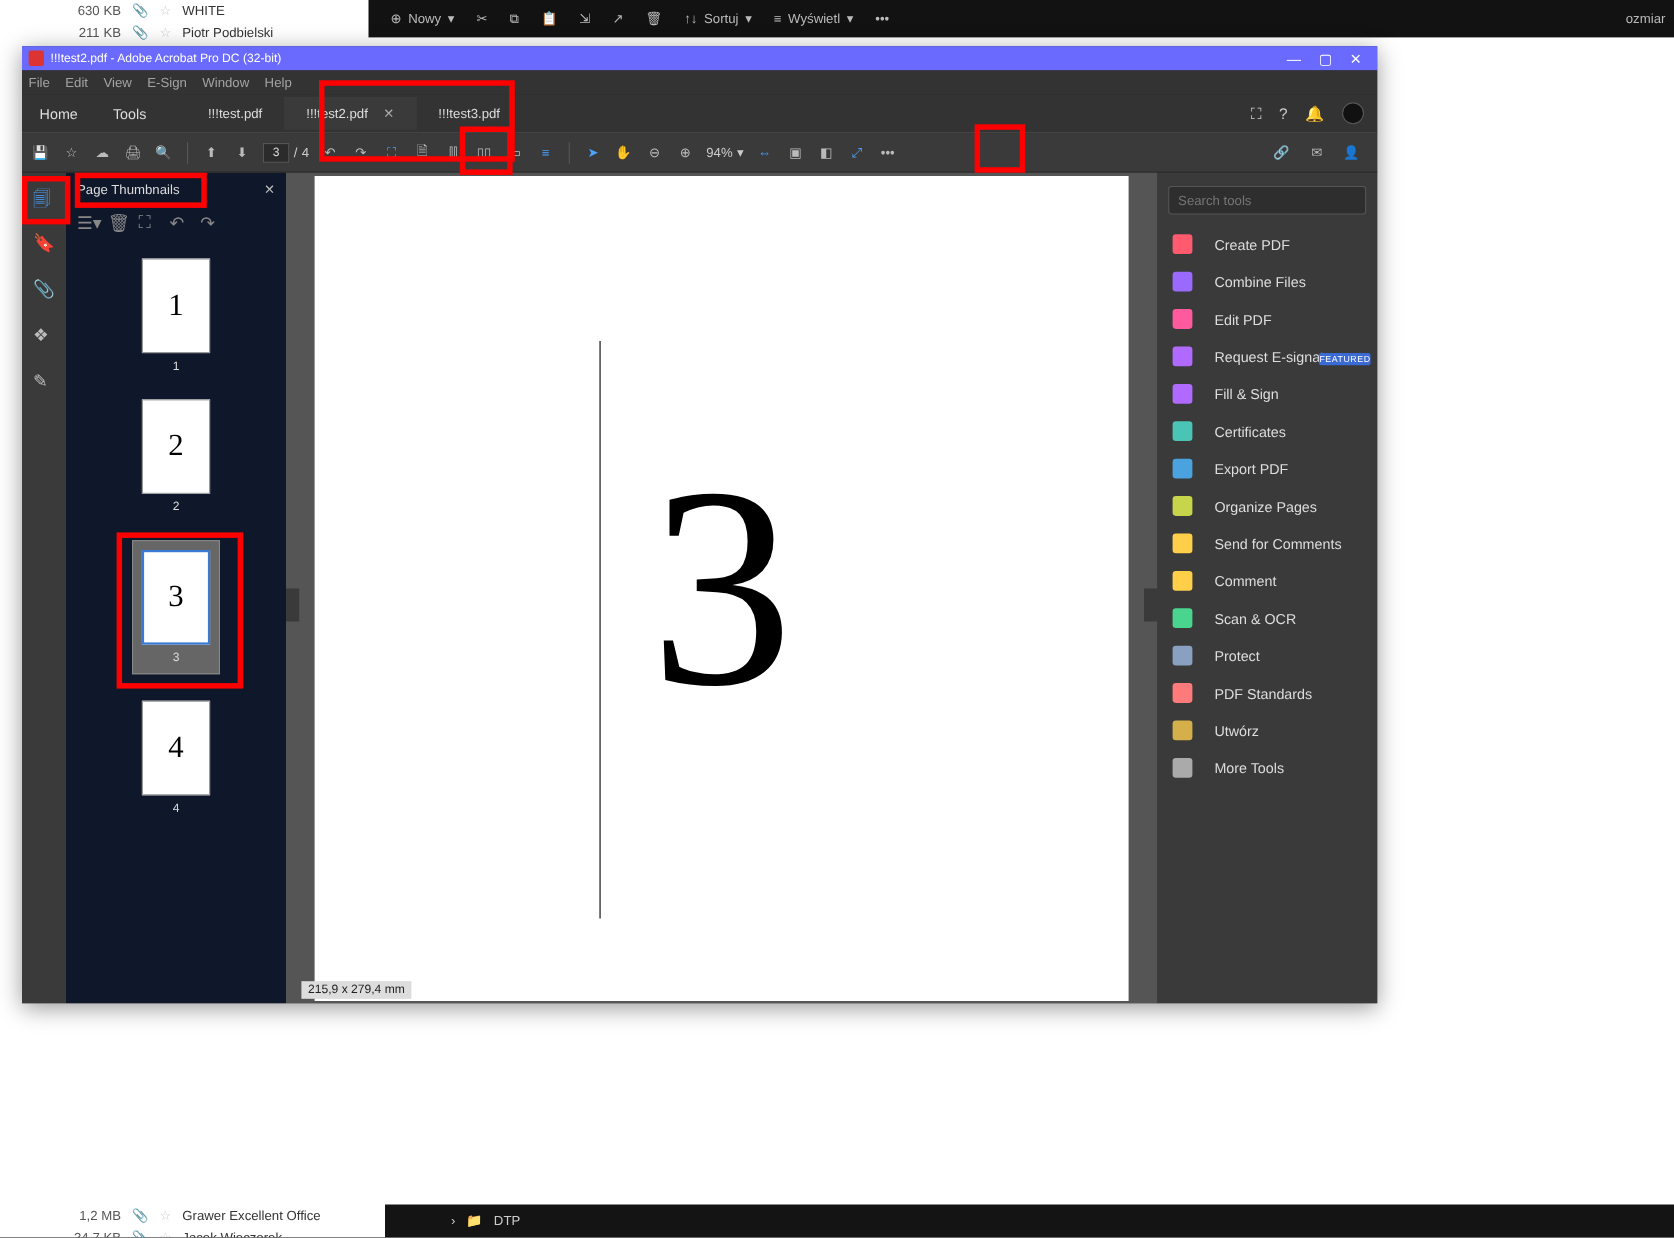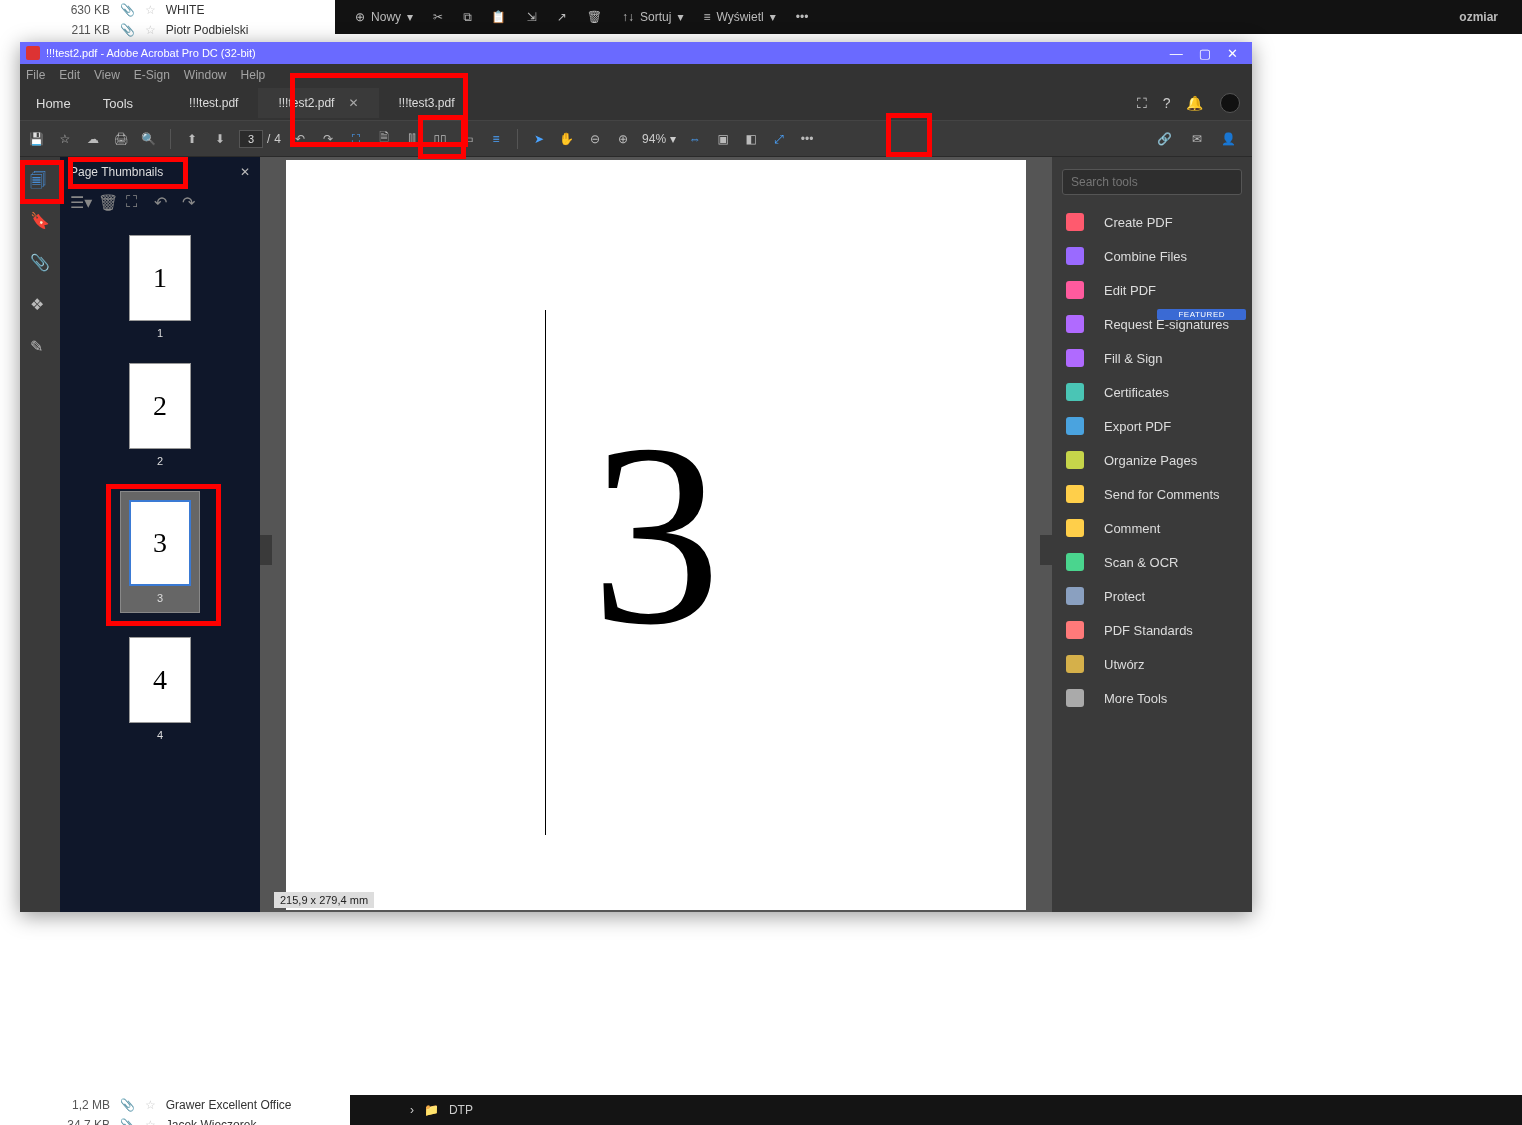--- a/index.html
+++ b/index.html
@@ -64,21 +64,21 @@
 .docview .page .midline { position:absolute; left:35%; top:20%; bottom:10%; width:1px; background:#000; }
 .docview .status { position:absolute; left:14px; bottom:4px; background:#ddd; color:#222; font-size:11px; padding:2px 6px; }
 .docview .collapse-l { position:absolute; left:0; top:50%; width:12px; height:30px; background:#3a3a3a; }
 .docview .collapse-r { position:absolute; right:0; top:50%; width:12px; height:30px; background:#3a3a3a; }
 
 .rightpanel { width:200px; background:#3a3a3a; display:flex; flex-direction:column; padding:8px 0; }
 .rightpanel .search { margin:4px 10px 10px; }
 .rightpanel .search input { width:100%; height:26px; background:#2e2e2e; border:1px solid #555; color:#bbb; padding:0 8px; font-size:12px; border-radius:3px; }
 .rightpanel .tool { display:flex; align-items:center; gap:20px; padding:8px 14px; font-size:13px; color:#ddd; position:relative; }
 .rightpanel .tool .ico { width:18px; height:18px; flex-shrink:0; }
-.rightpanel .tool .badge { position:absolute; right:6px; top:2px; background:#3a6ad4; color:#fff; font-size:8px; padding:1px 21px; border-radius:2px; letter-spacing:0.5px;}
+.rightpanel .tool .badge { position:absolute; right:6px; top:14px; background:#3a6ad4; color:#fff; font-size:8px; padding:1px 0; border-radius:2px; letter-spacing:0.5px;}
 .rightpanel .promo { margin-top:auto; background:#5a5a8a; padding:12px 10px; font-size:11px; color:#eee; text-align:center; }
 .rightpanel .promo .t { font-weight:600; font-size:13px; margin-bottom:6px; color:#fff;}
 .rightpanel .promo .link { color:#b8c8ff; margin-top:8px; font-size:12px;}
 
 .highlight { position:absolute; border:5px solid #f00; pointer-events:none; z-index:100; }
 .hl-thumb-icon { top:160px; left:20px; width:44px; height:44px; }
 .hl-panel-title { top:157px; left:68px; width:120px; height:32px; }
 .hl-tab { top:73px; left:290px; width:178px; height:74px; }
 .hl-toolicon1 { top:115px; left:418px; width:48px; height:44px; }
 .hl-toolicon2 { top:113px; left:886px; width:46px; height:44px; }
@@ -109,21 +109,21 @@
   <div class="item">⊕ <span>Nowy</span> ▾</div>
   <div class="item">✂</div>
   <div class="item">⧉</div>
   <div class="item">📋</div>
   <div class="item">⇲</div>
   <div class="item">↗</div>
   <div class="item">🗑</div>
   <div class="item">↑↓ <span>Sortuj</span> ▾</div>
   <div class="item">≡ <span>Wyświetl</span> ▾</div>
   <div class="item">•••</div>
-  <div style="margin-left:auto; padding-right:24px;font-weight:bold;">ozmiar</div>
+  <div style="margin-left:auto; padding-right:8px;">ozmiar</div>
 </div>
 
 <div class="acrobat">
 
   <div class="titlebar">
     <div class="icon"></div>
     <span>!!!test2.pdf - Adobe Acrobat Pro DC (32-bit)</span>
     <div class="controls">
       <span>—</span>
       <span>▢</span>

